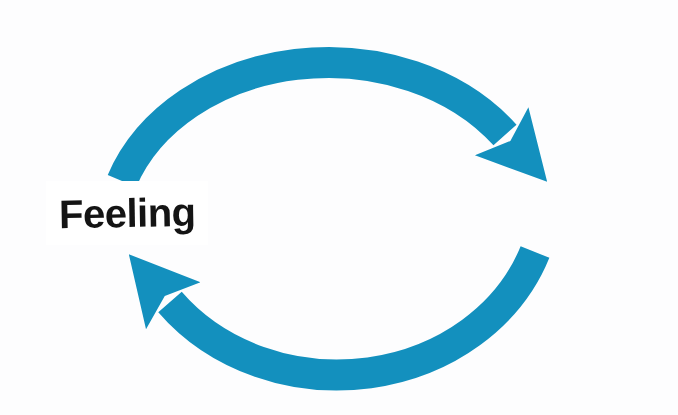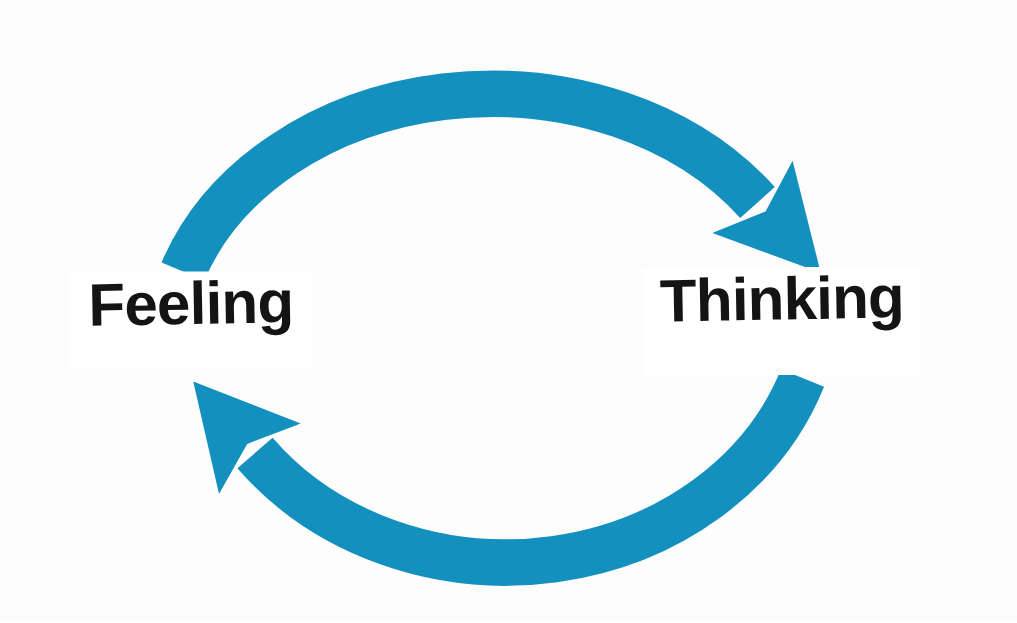--- a/index.html
+++ b/index.html
@@ -19,21 +19,21 @@
     position: absolute;
     left: 0;
     top: 0;
     width: 678px;
     height: 415px;
   }
   .label-box {
     position: absolute;
     background: #ffffff;
     display: flex;
-    align-items: flex-start;
+    align-items: center;
     justify-content: center;
     z-index: 2;
   }
   .label-box .label-text {
     font-size: 40px;
     font-weight: 700;
     letter-spacing: -0.5px;
     color: #141414;
     white-space: nowrap;
     transform: rotate(-1deg);
@@ -65,17 +65,14 @@
 
     <path d="M 122,181 A 218 175 0 0 1 505,135" fill="none" stroke-width="31" stroke-linecap="butt" marker-end="url(#arrowhead)" stroke="#1390BE"></path>
 
     <path d="M 535,252 A 210 185 0 0 1 170,302" fill="none" stroke-width="31" stroke-linecap="butt" marker-end="url(#arrowhead)" stroke="#1390BE"></path>
   </svg>
 
   <div class="label-box" id="feeling-box">
     <span class="label-text">Feeling</span>
   </div>
 
-  <div class="label-box" id="thinking-box">
-    <span class="label-text">Thinking</span>
-  </div>
 
 </div>
 
 </body></html>

